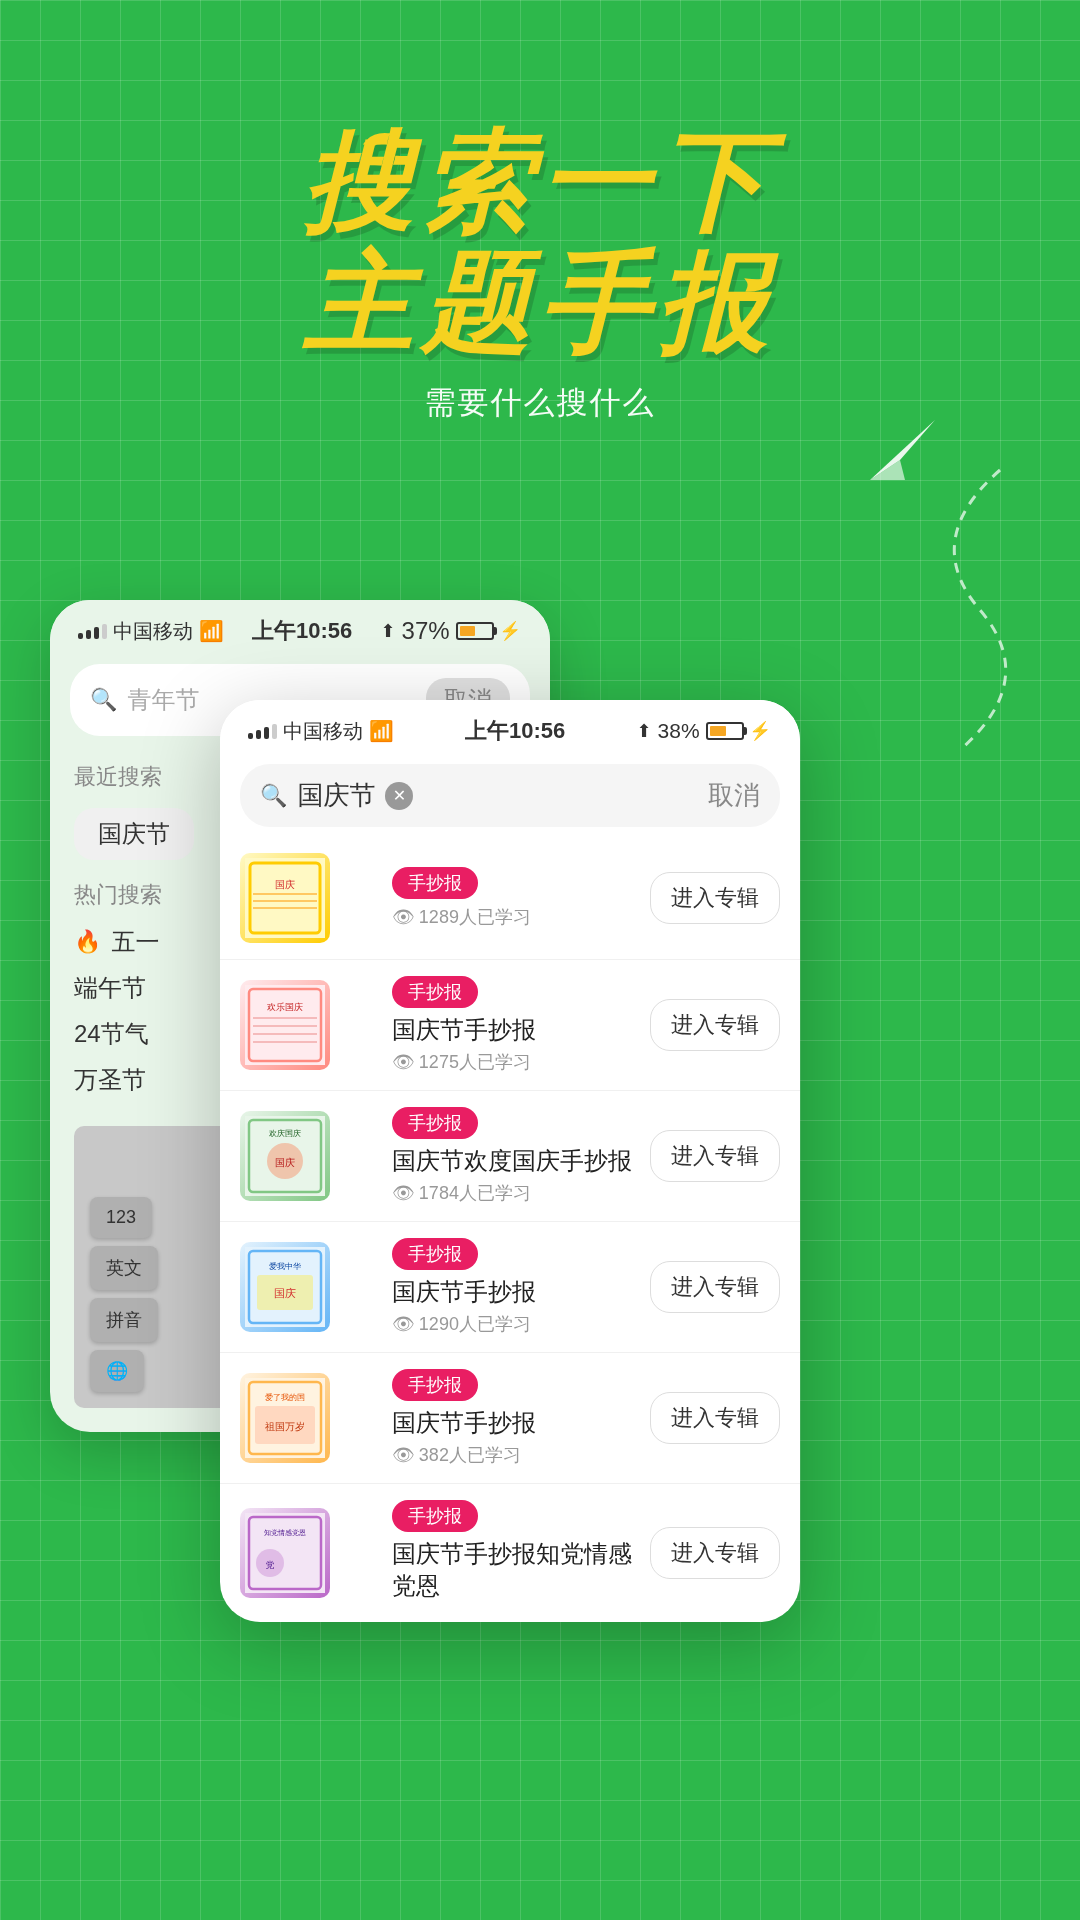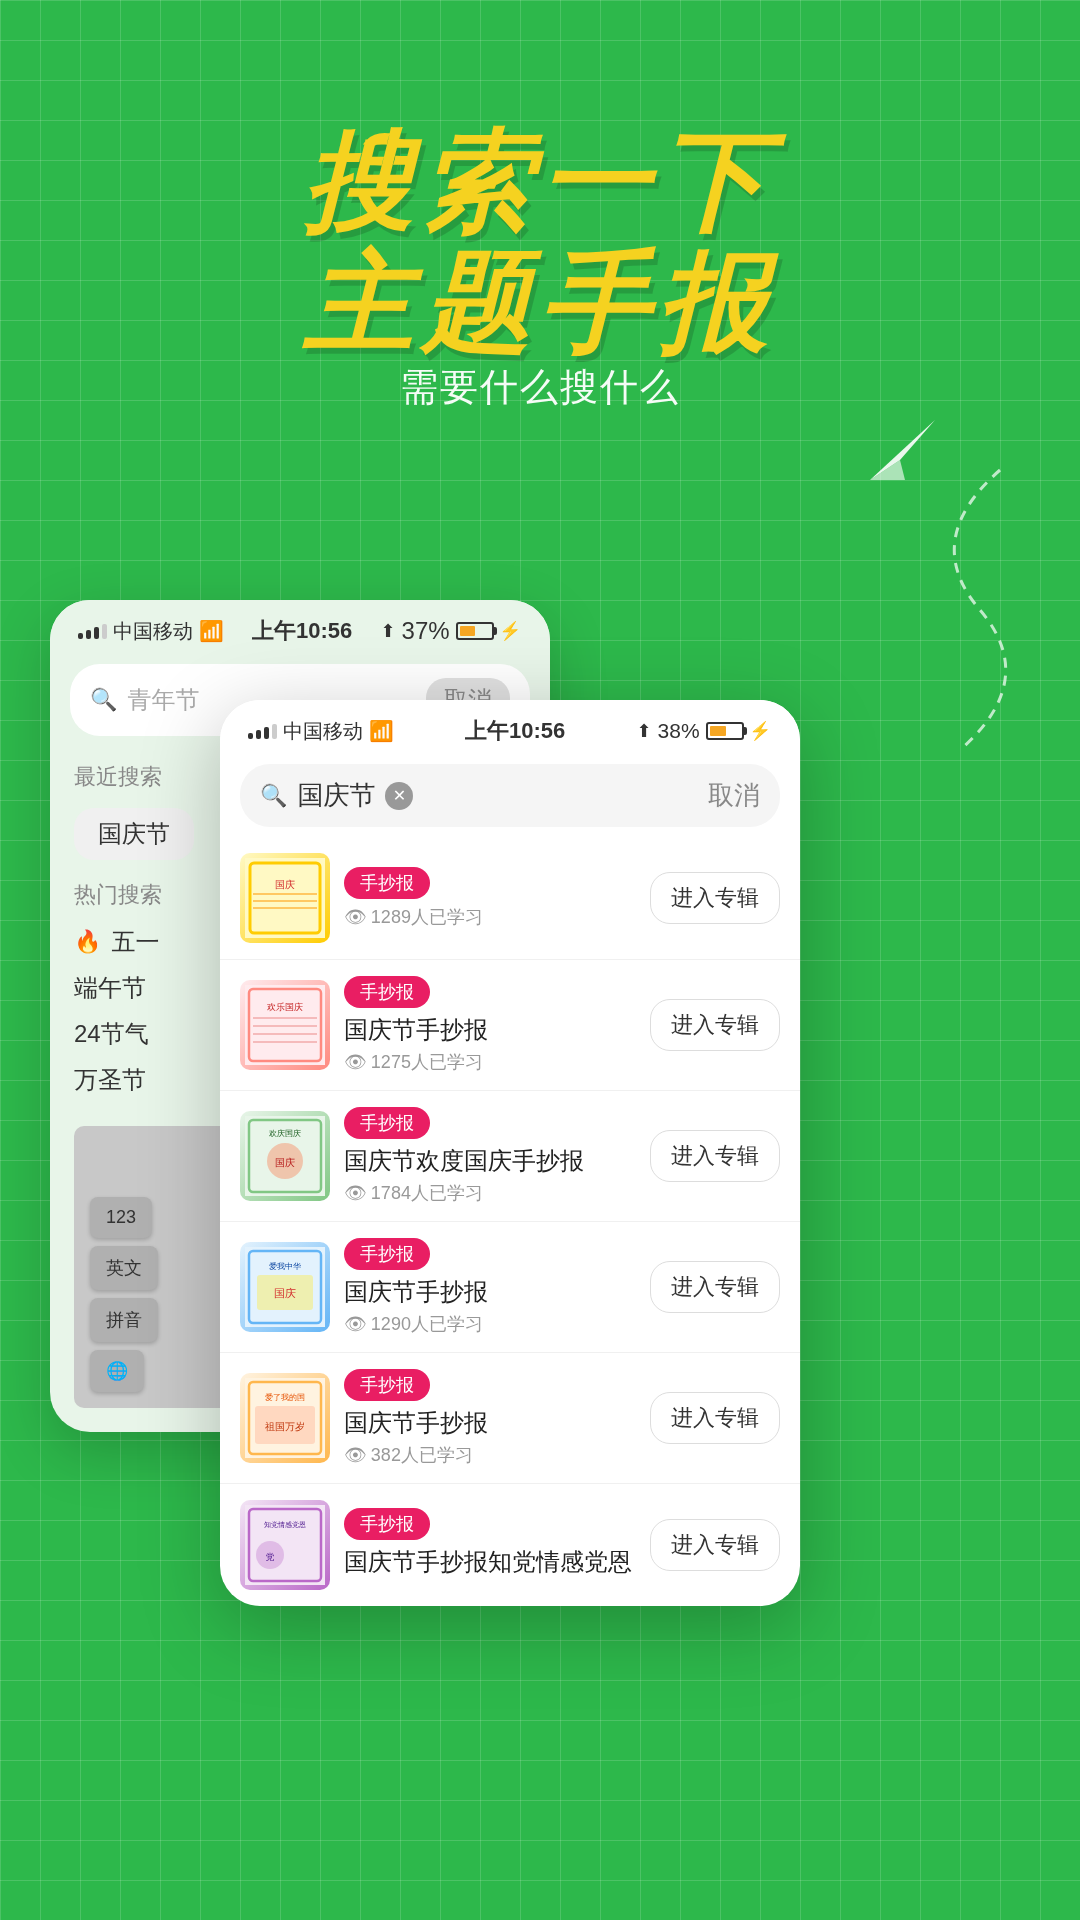--- a/index.html
+++ b/index.html
@@ -28,34 +28,35 @@
       z-index: 1;
       display: flex;
       flex-direction: column;
       align-items: center;
       padding-top: 120px;
     }
 
     
     .hero-title {
       text-align: center;
+      margin-bottom: 20px;
     }
     .hero-title-line1,
     .hero-title-line2 {
       font-size: 110px;
       font-weight: 900;
       color: #f5d220;
       text-shadow: 4px 6px 0px rgba(0,0,0,0.15);
       display: block;
       line-height: 1.1;
       font-style: italic;
       letter-spacing: 8px;
     }
     .hero-subtitle {
-      font-size: 38px;
+      font-size: 31px;
       color: rgba(255,255,255,0.95);
       text-align: center;
       margin-bottom: 50px;
       letter-spacing: 2px;
     }
 
     
     .paper-plane {
       position: absolute;
       right: 140px;
@@ -282,20 +283,21 @@
     .result-thumb {
       width: 90px;
       height: 90px;
       border-radius: 10px;
       flex-shrink: 0;
       overflow: hidden;
       background: #fff3e0;
     }
     .result-info {
       flex: 1;
+      margin-left: 48px;
     }
     .tag-badge {
       background: #e91e63;
       color: white;
       border-radius: 20px;
       padding: 4px 16px;
       font-size: 18px;
       display: inline-block;
       margin-bottom: 6px;
     }

